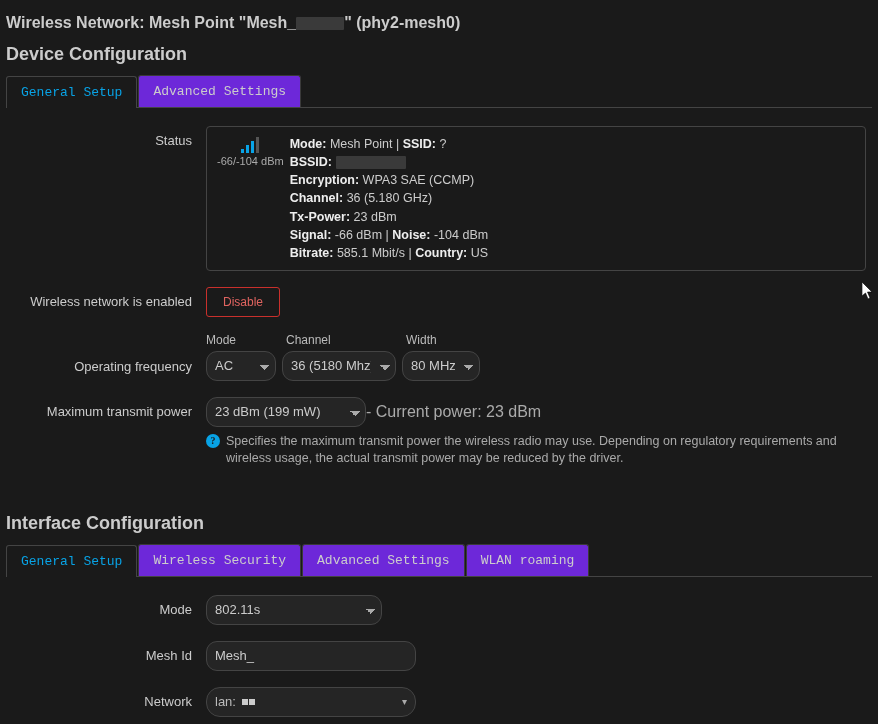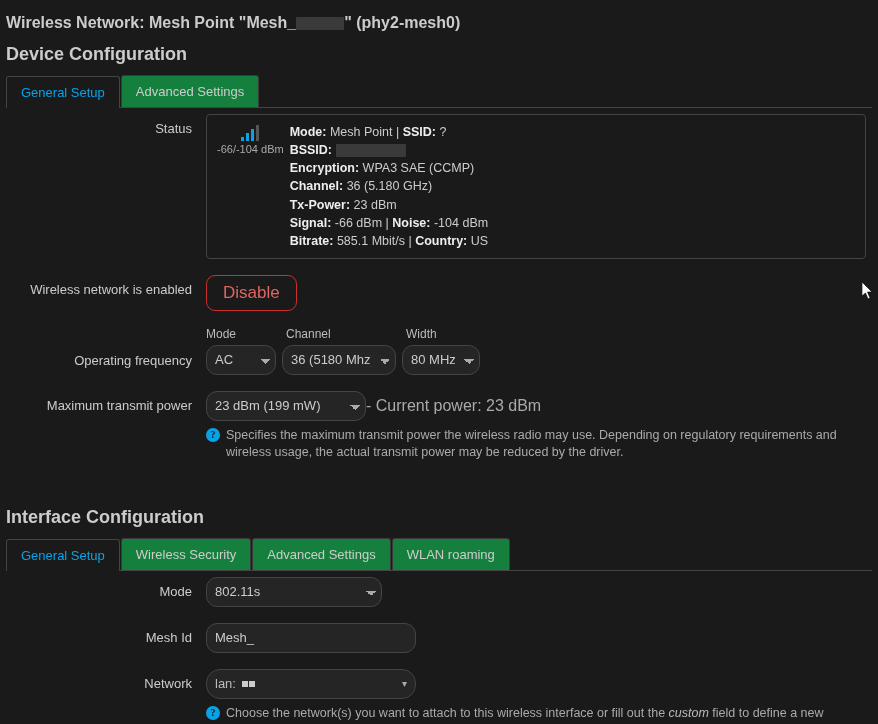--- a/index.html
+++ b/index.html
@@ -21,27 +21,28 @@
   }
   h3.section-title {
     color: #ccc;
     font-size: 18px;
     font-weight: bold;
     margin-bottom: 10px;
   }
   .tabs {
     display: flex;
     border-bottom: 1px solid #444;
-    margin-bottom: 6px;
+    margin-bottom: 18px;
+    font-family: Liberation Mono, monospace;
   }
   .tab {
     padding: 8px 14px;
     color: #ccc;
     cursor: pointer;
-    background: #15803d;
+    background: #6d28d9;
     border: 1px solid #3a3a3a;
     border-bottom: none;
     margin-right: 1px;
     border-radius: 3px 3px 0 0;
     font-size: 13px;
   }
   .tab.active {
     color: #08a3e6;
     background: #1a1a1a;
     border-color: #444;
@@ -110,23 +111,23 @@
     height: 13px;
     vertical-align: middle;
     border-radius: 1px;
   }
   .redact.wide { width: 70px; }
   .btn-disable {
     border: 1px solid #c9302c;
     color: #e06460;
     background: transparent;
     padding: 7px 16px;
-    border-radius: 9px;
+    border-radius: 3px;
     cursor: pointer;
-    font-size: 17px;
+    font-size: 12px;
   }
   select, input.textfield {
     background: #252525;
     border: 1px solid #444;
     color: #ccc;
     padding: 6px 8px;
     border-radius: 11px;
     font-size: 13px;
     height: 30px;
   }

